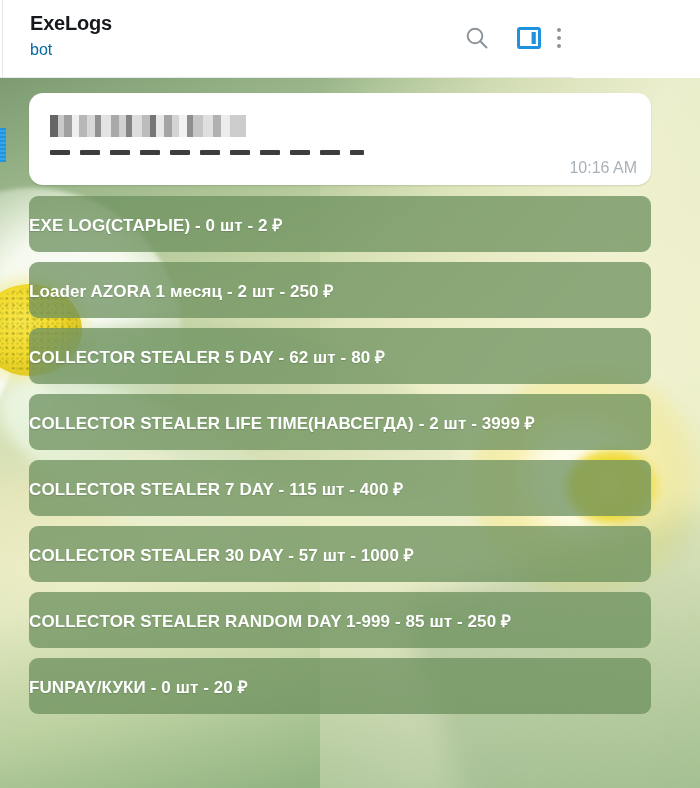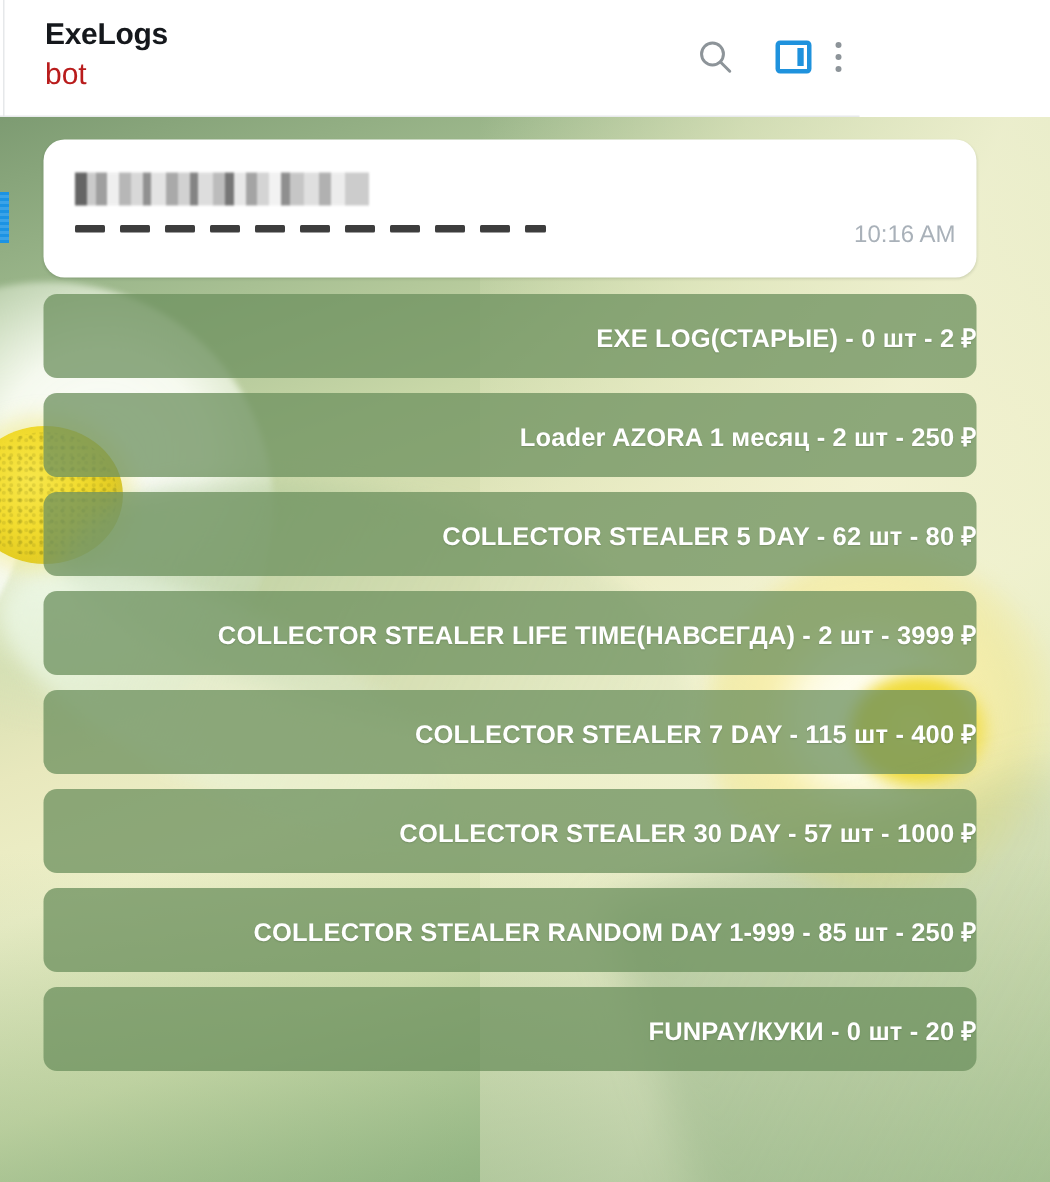--- a/index.html
+++ b/index.html
@@ -34,22 +34,22 @@
   }
   .chat-title {
     font-size:20px;
     font-weight:bold;
     color:#15181c;
     letter-spacing:-0.2px;
     line-height:26px;
     white-space:nowrap;
   }
   .chat-subtitle {
-    font-size:20px;
-    color:#b91c1c;
+    font-size:16px;
+    color:#0369a1;
     line-height:22px;
     margin-top:3px;
     white-space:nowrap;
   }
   .header-actions {
     position:absolute; right:0; top:14px;
     display:flex; align-items:center;
   }
   .hdr-btn {
     width:52px; height:48px;
@@ -257,42 +257,42 @@
   }
   .dash-row i {
     display:block;
     width:20px; height:5px;
     background:#3d3d3d;
     border-radius:1px;
   }
   .dash-row i.last { width:14px; }
   .bubble-time {
     position:absolute;
-    right:14px; bottom:19px;
+    right:14px; bottom:8px;
     font-size:16px;
     color:#a9b1b9;
     white-space:nowrap;
   }
 
   
   .keyboard {
     position:absolute;
     left:29px; top:118px;
     width:622px;
     z-index:20;
   }
   .kb-btn {
     position:relative;
     height:56px;
     margin-bottom:10px;
     border-radius:9px;
     background:rgba(109,144,94,0.76);
     display:flex;
     align-items:center;
-    justify-content:flex-end;
+    justify-content:flex-start;
     cursor:pointer;
     overflow:hidden;
   }
   .kb-btn span {
     display:block;
     font-size:17px;
     font-weight:bold;
     color:#ffffff;
     text-align:center;
     white-space:nowrap;

